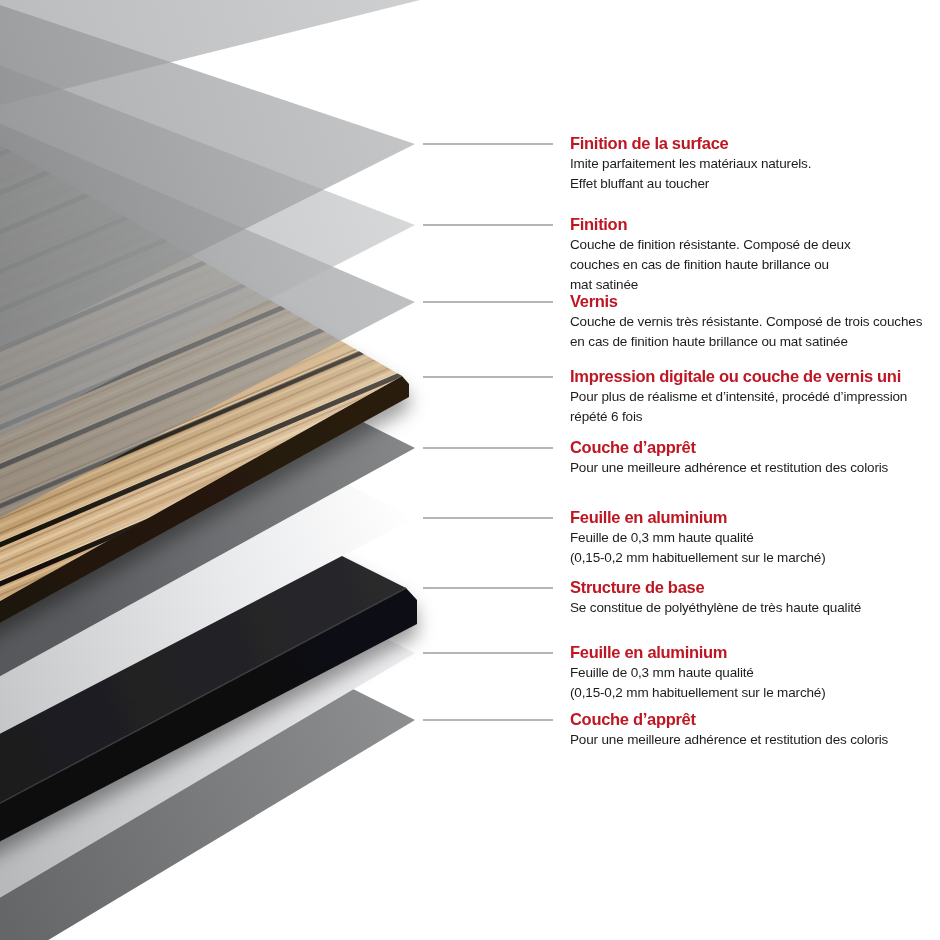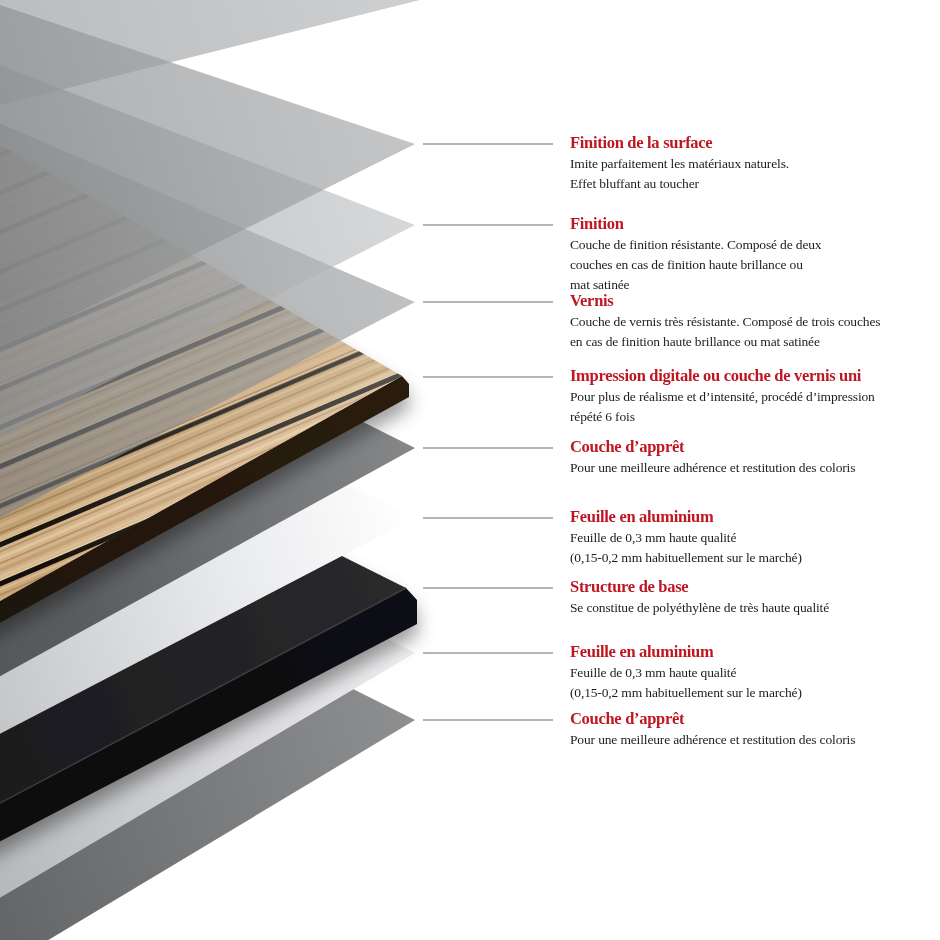--- a/index.html
+++ b/index.html
@@ -5,21 +5,21 @@
   :root{
     --heading:#be1622;
     --body:#1d1d1b;
     --leader:#b5b5b5;
     --bg:#ffffff;
   }
   html,body{margin:0;padding:0;background:var(--bg);}
   #stage{
     position:relative;width:940px;height:940px;overflow:hidden;
     background:var(--bg);
-    font-family:Liberation Serif, serif;
+    font-family:Liberation Sans, sans-serif;
   }
   #layers-svg{position:absolute;left:0;top:0;}
   .leader{
     position:absolute;left:423px;width:130px;height:2px;
     background:var(--leader);
   }
   .label-block{position:absolute;left:570px;width:372px;}
   .label-block h3{
     margin:0;
     font-size:16.5px;line-height:20px;font-weight:700;

